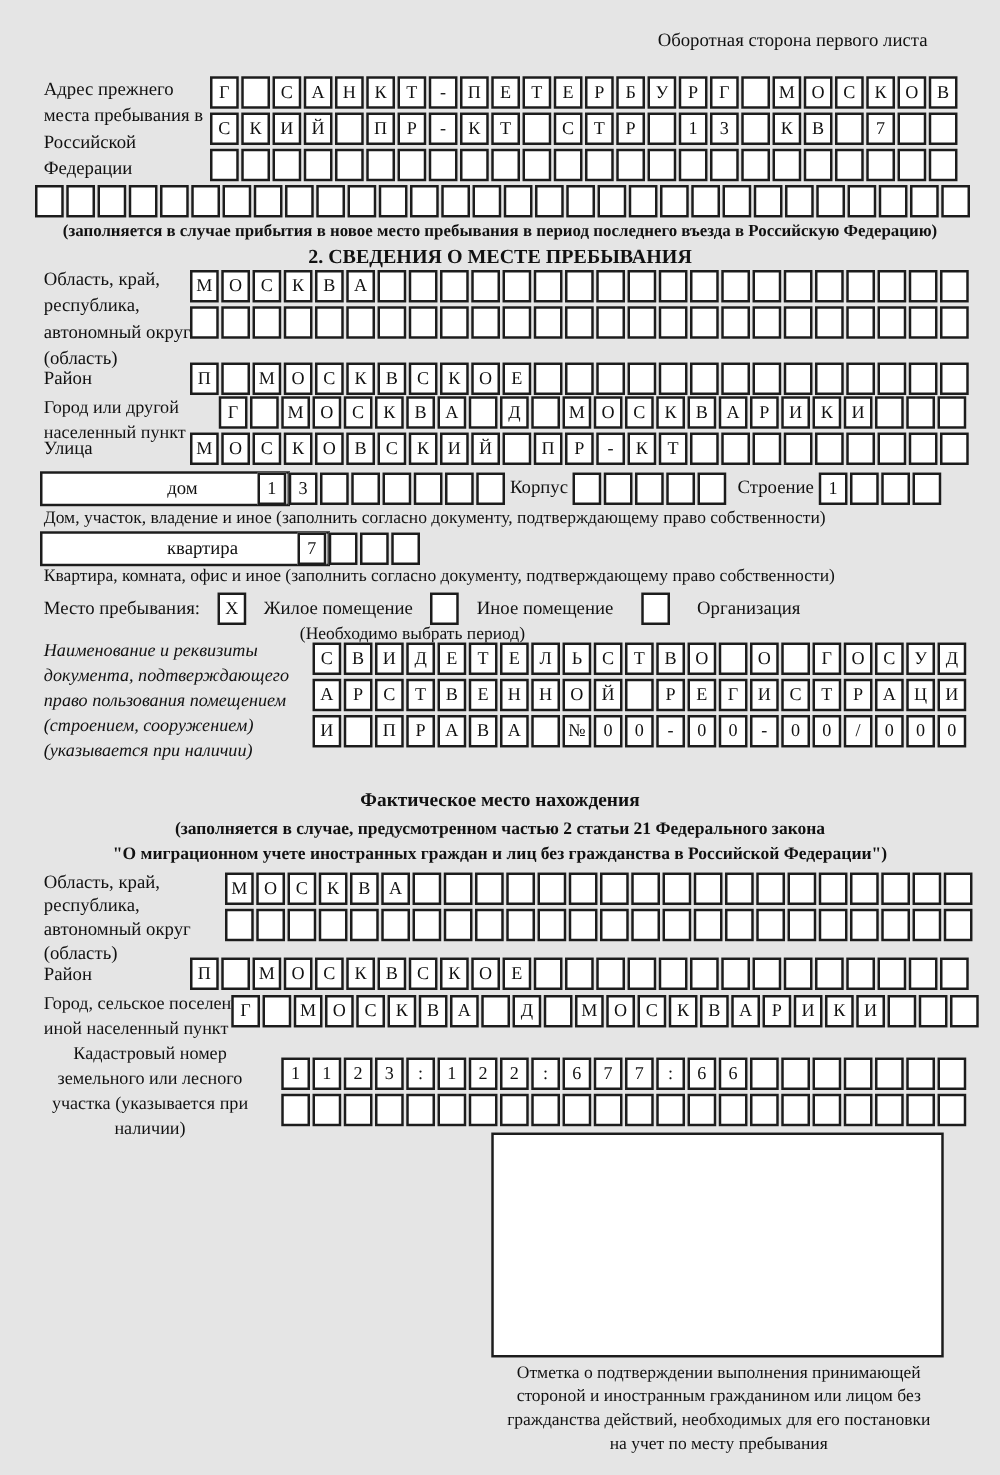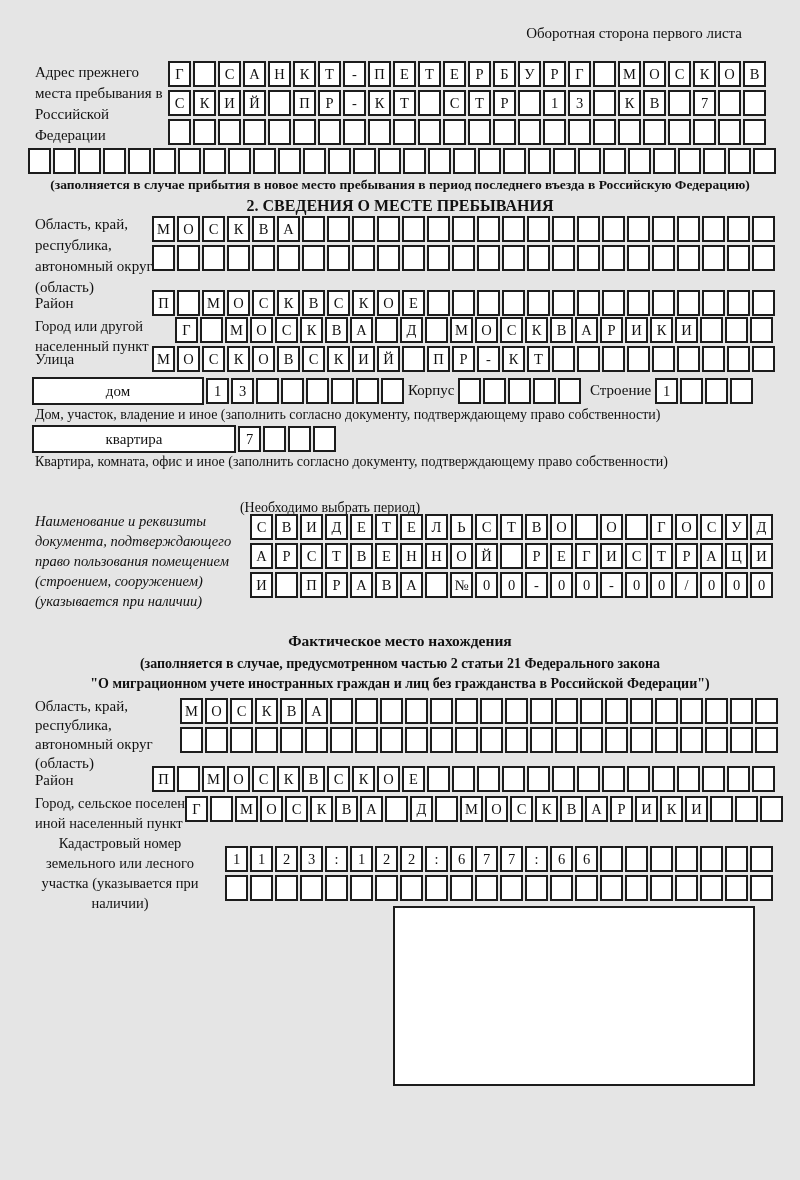--- a/index.html
+++ b/index.html
@@ -9,21 +9,21 @@
   .lbl{font-size:15px;line-height:21px;color:#111;}
   .lbl-sm{font-size:14.5px;line-height:20px;color:#111;}
   .caption{font-size:14px;color:#111;white-space:nowrap;}
   .note{font-size:13.5px;color:#111;text-align:center;width:800px;left:0;font-weight:bold;}
   .title{font-weight:bold;font-size:16px;text-align:center;width:800px;left:0;}
   .boxrow{white-space:nowrap;line-height:0;}
   .cell{display:inline-block;width:19px;height:22px;border:2px solid #1c1c1c;margin-right:2px;
         text-align:center;font-family:"Liberation Serif","DejaVu Serif",serif;
         font-size:14.5px;line-height:22px;vertical-align:top;background:#fff;}
   .labelbox{border:2px solid #1c1c1c;height:24px;line-height:24px;text-align:center;
-        font-size:15px;background:#fff;}
+        font-size:15px;background:#fff;padding-left:28px;}
   .stamp{border:2px solid #1c1c1c;background:#fff;}
   .stay{display:flex;align-items:center;font-size:15px;white-space:nowrap;}
   .stay .boxrow{margin:0 12px 0 14px;}
   .capline{font-size:14px;line-height:19px;text-align:center;}
 </style>
 </head>
 <body>
 
 <div id="page">
 
@@ -56,20 +56,29 @@
   <div class="abs" style="left:408px;top:382px;font-size:15px;">Корпус</div>
   <div class="abs boxrow" style="left:458px;top:378px;"><span class="cell"></span><span class="cell"></span><span class="cell"></span><span class="cell"></span><span class="cell"></span></div>
   <div class="abs" style="left:590px;top:382px;font-size:15px;">Строение</div>
   <div class="abs boxrow" style="left:655px;top:378px;"><span class="cell">1</span><span class="cell"></span><span class="cell"></span><span class="cell"></span></div>
   <div class="abs caption" style="left:35px;top:407px;">Дом, участок, владение и иное (заполнить согласно документу, подтверждающему право собственности)</div>
 
   <div class="abs labelbox" style="left:32px;top:425px;width:200px;">квартира</div>
   <div class="abs boxrow" style="left:238px;top:426px;"><span class="cell">7</span><span class="cell"></span><span class="cell"></span><span class="cell"></span></div>
   <div class="abs caption" style="left:35px;top:454px;">Квартира, комната, офис и иное (заполнить согласно документу, подтверждающему право собственности)</div>
 
+  <div class="abs stay" style="left:35px;top:474px;">
+    <span>Место пребывания:</span>
+    <span class="boxrow"><span class="cell">X</span></span>
+    <span>Жилое помещение</span>
+    <span class="boxrow"><span class="cell"></span></span>
+    <span>Иное помещение</span>
+    <span class="boxrow" style="margin-left:22px;"><span class="cell"></span></span>
+    <span style="margin-left:8px;">Организация</span>
+  </div>
   <div class="abs" style="left:80px;top:500px;width:500px;text-align:center;font-size:14px;">(Необходимо выбрать период)</div>
 
   <div class="abs lbl-sm" style="left:35px;top:511px;width:215px;font-style:italic;">Наименование и реквизиты документа, подтверждающего право пользования помещением (строением, сооружением) (указывается при наличии)</div>
   <div class="abs boxrow" style="left:250px;top:514px;"><span class="cell">С</span><span class="cell">В</span><span class="cell">И</span><span class="cell">Д</span><span class="cell">Е</span><span class="cell">Т</span><span class="cell">Е</span><span class="cell">Л</span><span class="cell">Ь</span><span class="cell">С</span><span class="cell">Т</span><span class="cell">В</span><span class="cell">О</span><span class="cell"></span><span class="cell">О</span><span class="cell"></span><span class="cell">Г</span><span class="cell">О</span><span class="cell">С</span><span class="cell">У</span><span class="cell">Д</span></div>
   <div class="abs boxrow" style="left:250px;top:543px;"><span class="cell">А</span><span class="cell">Р</span><span class="cell">С</span><span class="cell">Т</span><span class="cell">В</span><span class="cell">Е</span><span class="cell">Н</span><span class="cell">Н</span><span class="cell">О</span><span class="cell">Й</span><span class="cell"></span><span class="cell">Р</span><span class="cell">Е</span><span class="cell">Г</span><span class="cell">И</span><span class="cell">С</span><span class="cell">Т</span><span class="cell">Р</span><span class="cell">А</span><span class="cell">Ц</span><span class="cell">И</span></div>
   <div class="abs boxrow" style="left:250px;top:572px;"><span class="cell">И</span><span class="cell"></span><span class="cell">П</span><span class="cell">Р</span><span class="cell">А</span><span class="cell">В</span><span class="cell">А</span><span class="cell"></span><span class="cell">№</span><span class="cell">0</span><span class="cell">0</span><span class="cell">-</span><span class="cell">0</span><span class="cell">0</span><span class="cell">-</span><span class="cell">0</span><span class="cell">0</span><span class="cell">/</span><span class="cell">0</span><span class="cell">0</span><span class="cell">0</span></div>
 
   <div class="abs title" style="top:632px;font-size:15.5px;">Фактическое место нахождения</div>
   <div class="abs note" style="top:656px;font-size:14px;">(заполняется в случае, предусмотренном частью 2 статьи 21 Федерального закона</div>
   <div class="abs note" style="top:676px;font-size:14px;">"О миграционном учете иностранных граждан и лиц без гражданства в Российской Федерации")</div>
@@ -82,14 +91,20 @@
   <div class="abs boxrow" style="left:152px;top:766px;"><span class="cell">П</span><span class="cell"></span><span class="cell">М</span><span class="cell">О</span><span class="cell">С</span><span class="cell">К</span><span class="cell">В</span><span class="cell">С</span><span class="cell">К</span><span class="cell">О</span><span class="cell">Е</span><span class="cell"></span><span class="cell"></span><span class="cell"></span><span class="cell"></span><span class="cell"></span><span class="cell"></span><span class="cell"></span><span class="cell"></span><span class="cell"></span><span class="cell"></span><span class="cell"></span><span class="cell"></span><span class="cell"></span><span class="cell"></span></div>
 
   <div class="abs lbl-sm" style="left:35px;top:793px;width:180px;">Город, сельское поселение, иной населенный пункт</div>
   <div class="abs boxrow" style="left:185px;top:796px;"><span class="cell">Г</span><span class="cell"></span><span class="cell">М</span><span class="cell">О</span><span class="cell">С</span><span class="cell">К</span><span class="cell">В</span><span class="cell">А</span><span class="cell"></span><span class="cell">Д</span><span class="cell"></span><span class="cell">М</span><span class="cell">О</span><span class="cell">С</span><span class="cell">К</span><span class="cell">В</span><span class="cell">А</span><span class="cell">Р</span><span class="cell">И</span><span class="cell">К</span><span class="cell">И</span><span class="cell"></span><span class="cell"></span><span class="cell"></span></div>
 
   <div class="abs lbl-sm" style="left:35px;top:833px;width:170px;text-align:center;">Кадастровый номер земельного или лесного участка (указывается при наличии)</div>
   <div class="abs boxrow" style="left:225px;top:846px;"><span class="cell">1</span><span class="cell">1</span><span class="cell">2</span><span class="cell">3</span><span class="cell">:</span><span class="cell">1</span><span class="cell">2</span><span class="cell">2</span><span class="cell">:</span><span class="cell">6</span><span class="cell">7</span><span class="cell">7</span><span class="cell">:</span><span class="cell">6</span><span class="cell">6</span><span class="cell"></span><span class="cell"></span><span class="cell"></span><span class="cell"></span><span class="cell"></span><span class="cell"></span><span class="cell"></span></div>
   <div class="abs boxrow" style="left:225px;top:875px;"><span class="cell"></span><span class="cell"></span><span class="cell"></span><span class="cell"></span><span class="cell"></span><span class="cell"></span><span class="cell"></span><span class="cell"></span><span class="cell"></span><span class="cell"></span><span class="cell"></span><span class="cell"></span><span class="cell"></span><span class="cell"></span><span class="cell"></span><span class="cell"></span><span class="cell"></span><span class="cell"></span><span class="cell"></span><span class="cell"></span><span class="cell"></span><span class="cell"></span></div>
 
   <div class="abs stamp" style="left:393px;top:906px;width:358px;height:176px;"></div>
+  <div class="abs" style="left:350px;top:1089px;width:450px;">
+    <div class="capline">Отметка о подтверждении выполнения принимающей</div>
+    <div class="capline">стороной и иностранным гражданином или лицом без</div>
+    <div class="capline">гражданства действий, необходимых для его постановки</div>
+    <div class="capline">на учет по месту пребывания</div>
+  </div>
 
 </div>
 
 </body></html>

